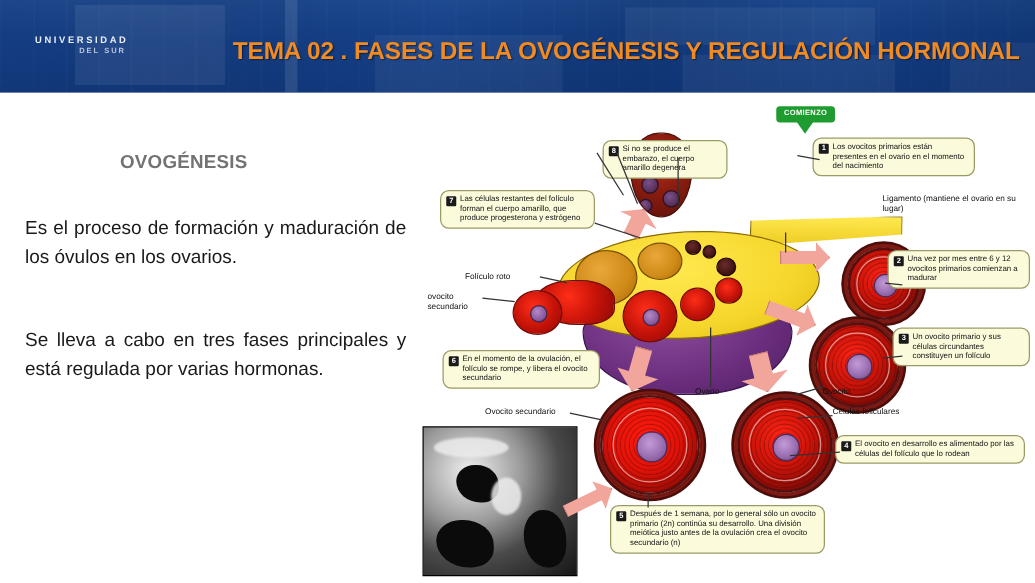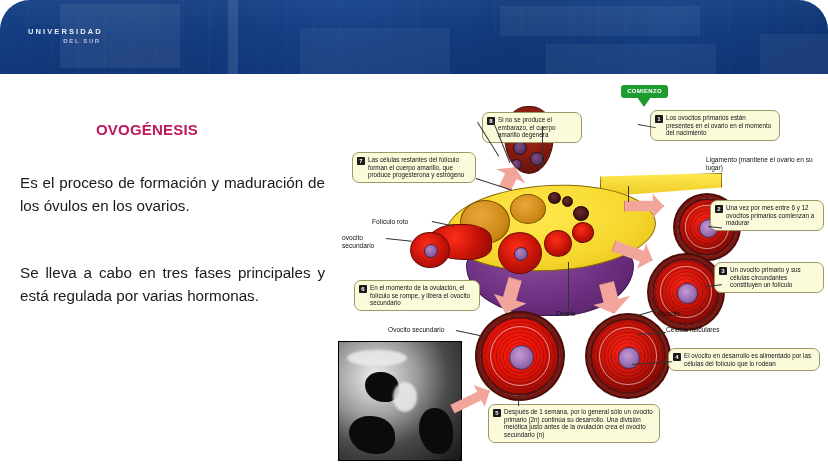--- a/index.html
+++ b/index.html
@@ -3,21 +3,21 @@
 <meta charset="utf-8">
 <style>
   html,body{margin:0;padding:0;}
   body{
     width:828px;height:466px;
     background:#ffffff;
     font-family:"Liberation Sans", sans-serif;
     overflow:hidden;
     position:relative;
   }
-  .slide{position:relative;width:828px;height:466px;background:#fff;overflow:hidden;border-radius:30px;}
+  .slide{position:relative;width:828px;height:466px;background:#fff;overflow:hidden;}
 
   
   .header{
     position:absolute;left:0;top:0;width:828px;height:74px;
     background:
       linear-gradient(180deg,rgba(10,40,100,.25),rgba(10,40,100,.55)),
       linear-gradient(100deg,#1b4a93 0%,#18458c 20%,#1d4f9c 42%,#164285 62%,#1a4b96 80%,#133d7e 100%);
     overflow:hidden;
   }
   .header .bgphoto{
@@ -57,21 +57,21 @@
   .header-title{
     position:absolute;left:186px;top:30px;width:630px;
     color:#f08a21;font-size:19.5px;font-weight:700;letter-spacing:-.1px;
     text-align:center;white-space:nowrap;
     text-shadow:1px 1px 1px rgba(0,0,0,.45);
   }
 
   
   .ovo-title{
     position:absolute;left:96px;top:121px;
-    color:#be185d;font-size:15px;font-weight:700;letter-spacing:.2px;
+    color:#737373;font-size:15px;font-weight:700;letter-spacing:.2px;
   }
   .body-p{
     position:absolute;left:20px;width:305px;
     color:#1a1a1a;font-size:15.2px;line-height:1.5;
     text-align:justify;text-justify:inter-word;
   }
   .body-p.p1{top:172px;}
   .body-p.p2{top:262px;}
 
   
@@ -216,20 +216,21 @@
     <div class="bldg b3"></div>
     <div class="bldg b4"></div>
     <div class="bldg b5"></div>
     <div class="bldg b6"></div>
 
     <div class="logo">
       <div class="l-uni">UNIVERSIDAD</div>
       <div class="l-sub">DEL SUR</div>
     </div>
 
+    <div class="header-title">TEMA 02 . FASES DE LA OVOGÉNESIS Y REGULACIÓN HORMONAL</div>
   </div>
 
   <div class="ovo-title">OVOGÉNESIS</div>
   <div class="body-p p1">Es el proceso de formación y maduración de los óvulos en los ovarios.</div>
   <div class="body-p p2">Se lleva a cabo en tres fases principales y está regulada por varias hormonas.</div>
 
   <div class="diagram">
 
     <div class="comienzo">COMIENZO</div>
     <div class="comienzo-arrow"></div>

